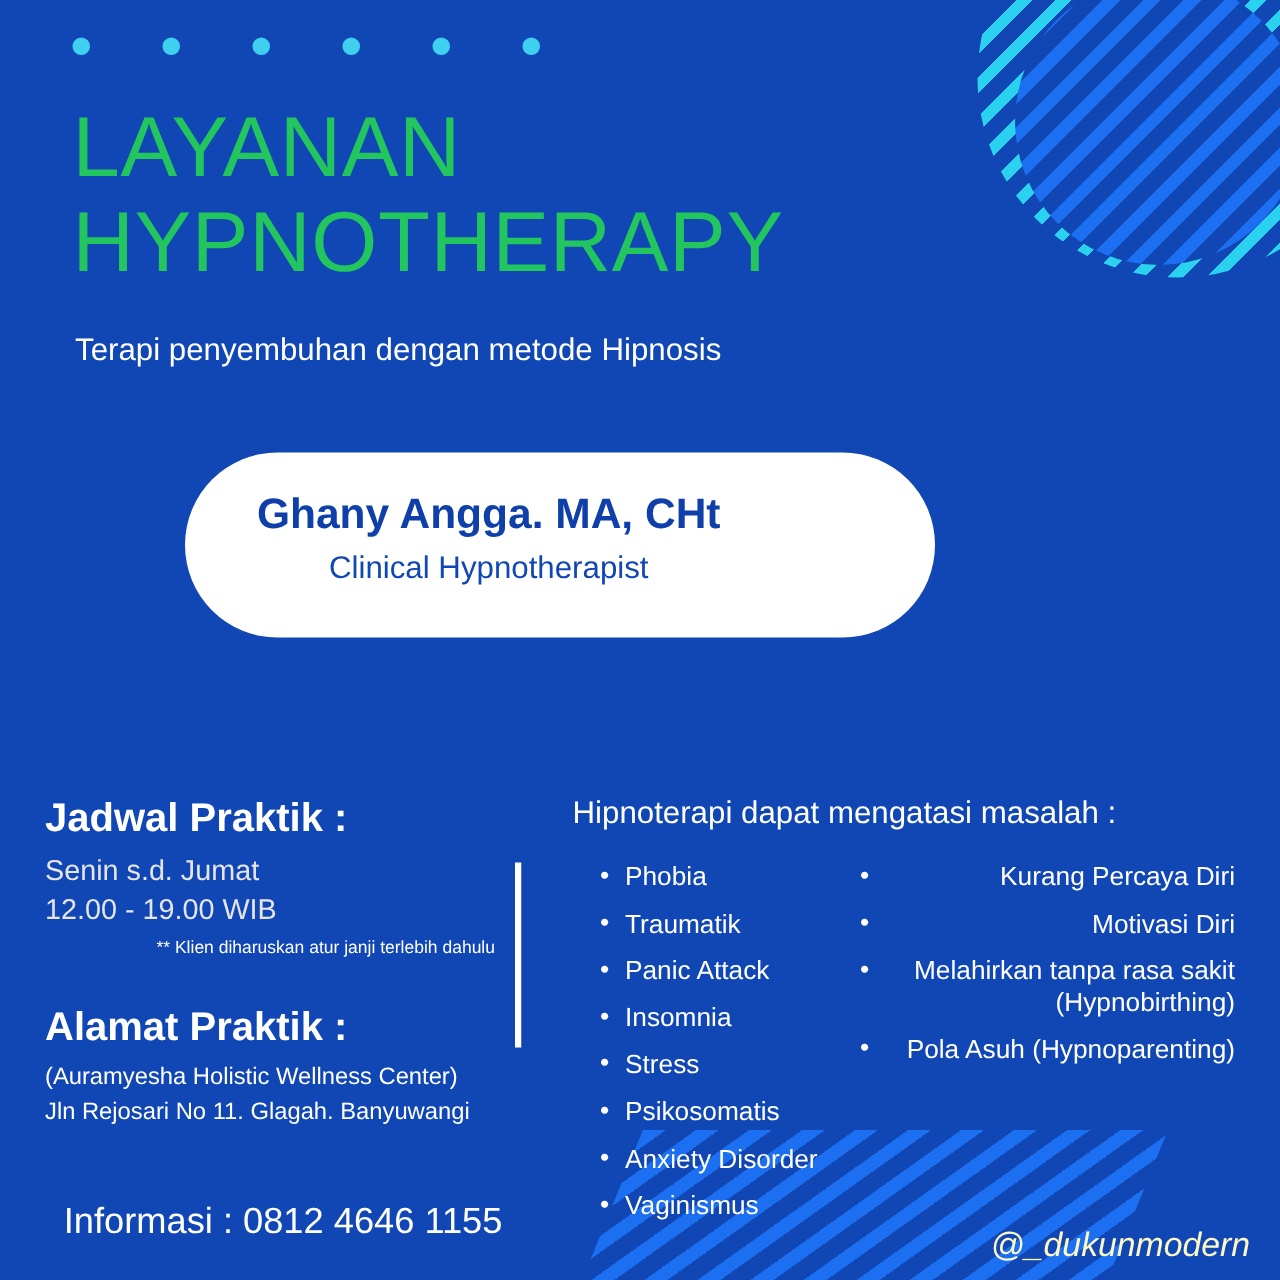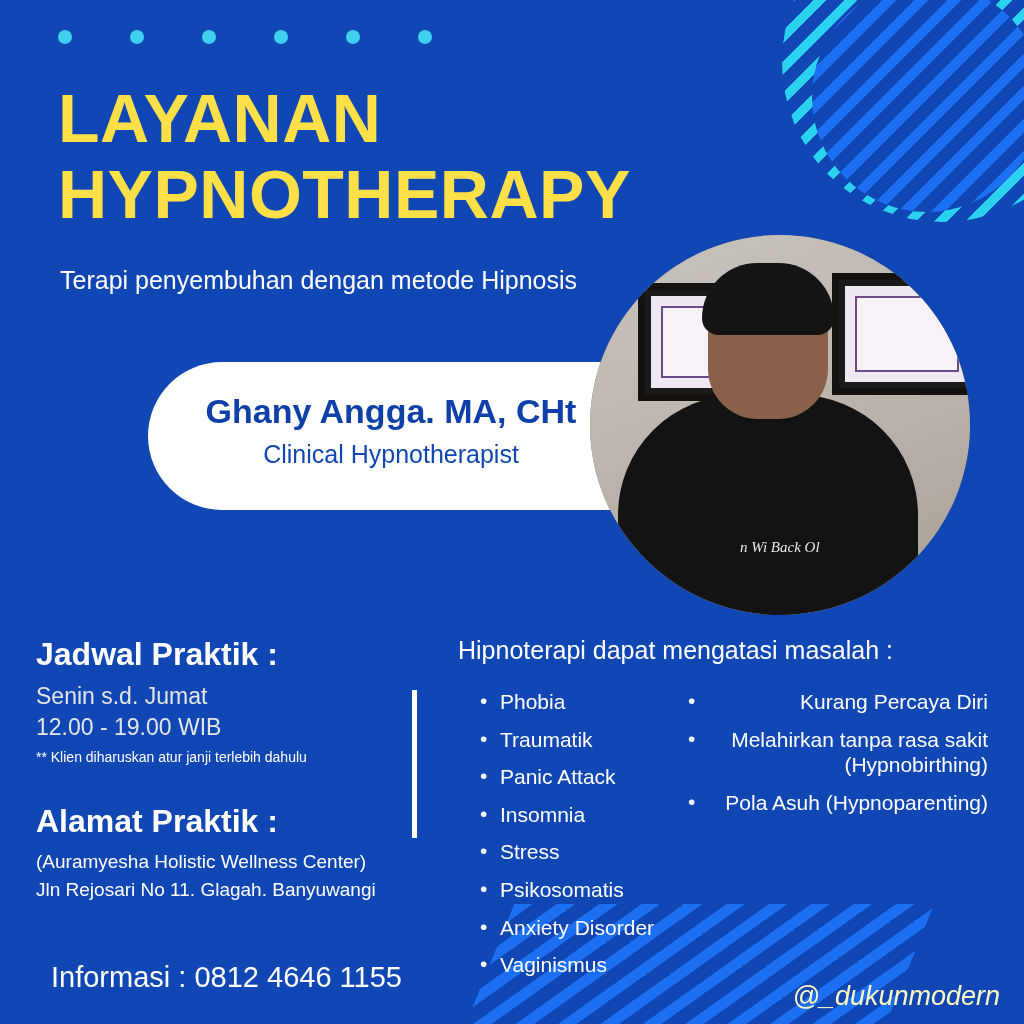--- a/index.html
+++ b/index.html
@@ -55,23 +55,23 @@
   }
   .dot {
     width: 14px; height: 14px; border-radius: 50%;
     background: #3fd0ef;
   }
 
   
   .headline {
     position: absolute;
     left: 58px; top: 80px;
-    color: #fde047;
+    color: #22c55e;
     font-size: 68px;
-    font-weight: bold;
+    font-weight: normal;
     line-height: 1.12;
     letter-spacing: 0.5px;
   }
   .headline .l2 { display: block; }
   .subhead {
     position: absolute;
     left: 60px; top: 266px;
     color: #ffffff;
     font-size: 25px;
     font-weight: normal;
@@ -156,21 +156,21 @@
     line-height: 1.35;
     font-family: "Liberation Serif", serif;
   }
 
   
   .lcol { position: absolute; left: 36px; top: 636px; width: 360px; }
   .h-bold {
     color: #ffffff; font-size: 32px; font-weight: bold; margin-bottom: 8px;
   }
   .l-line { color: #e5e5e5; font-size: 23px; line-height: 1.35; }
-  .l-small { color: #ffffff; font-size: 14px; margin-top: 6px; }
+  .l-small { color: #ffffff; font-size: 14px; margin-top: 6px; text-align: right; }
   .lcol .block2 { margin-top: 38px; }
   .l-addr { color: #ffffff; font-size: 19px; line-height: 1.45; }
 
   .divider {
     position: absolute;
     left: 412px; top: 690px;
     width: 5px; height: 148px;
     background: #ffffff;
   }
 
@@ -223,36 +223,20 @@
     <span class="l1">LAYANAN</span>
     <span class="l2">HYPNOTHERAPY</span>
   </div>
   <div class="subhead">Terapi penyembuhan dengan metode Hipnosis</div>
 
   <div class="name-pill">
     <div class="nm">Ghany Angga. MA, CHt</div>
     <div class="role">Clinical Hypnotherapist</div>
   </div>
 
-  <div class="portrait">
-    <div class="p-wall"></div>
-    <div class="p-frame f1">
-      <div class="mat"></div>
-      <div class="cert"></div>
-    </div>
-    <div class="p-frame f2">
-      <div class="mat"></div>
-      <div class="cert"></div>
-    </div>
-    <div class="p-body"></div>
-    <div class="p-head"></div>
-    <div class="p-hair"></div>
-    <div class="p-shirt-text">n Wi
-Back Ol</div>
-  </div>
 
   <div class="lcol">
     <div class="h-bold">Jadwal Praktik :</div>
     <div class="l-line">Senin  s.d.  Jumat</div>
     <div class="l-line">12.00 - 19.00 WIB</div>
     <div class="l-small">** Klien diharuskan atur janji terlebih dahulu</div>
 
     <div class="block2">
       <div class="h-bold">Alamat Praktik :</div>
       <div class="l-addr">(Auramyesha Holistic Wellness Center)</div>
@@ -273,20 +257,21 @@
           <li>Insomnia</li>
           <li>Stress</li>
           <li>Psikosomatis</li>
           <li>Anxiety Disorder</li>
           <li>Vaginismus</li>
         </ul>
       </div>
       <div class="col-b">
         <ul>
           <li>Kurang Percaya Diri</li>
+          <li>Motivasi Diri</li>
           <li>Melahirkan tanpa rasa sakit (Hypnobirthing)</li>
           <li>Pola Asuh (Hypnoparenting)</li>
         </ul>
       </div>
     </div>
   </div>
 
   <div class="info">Informasi : 0812 4646 1155</div>
   <div class="handle">@_dukunmodern</div>
 

